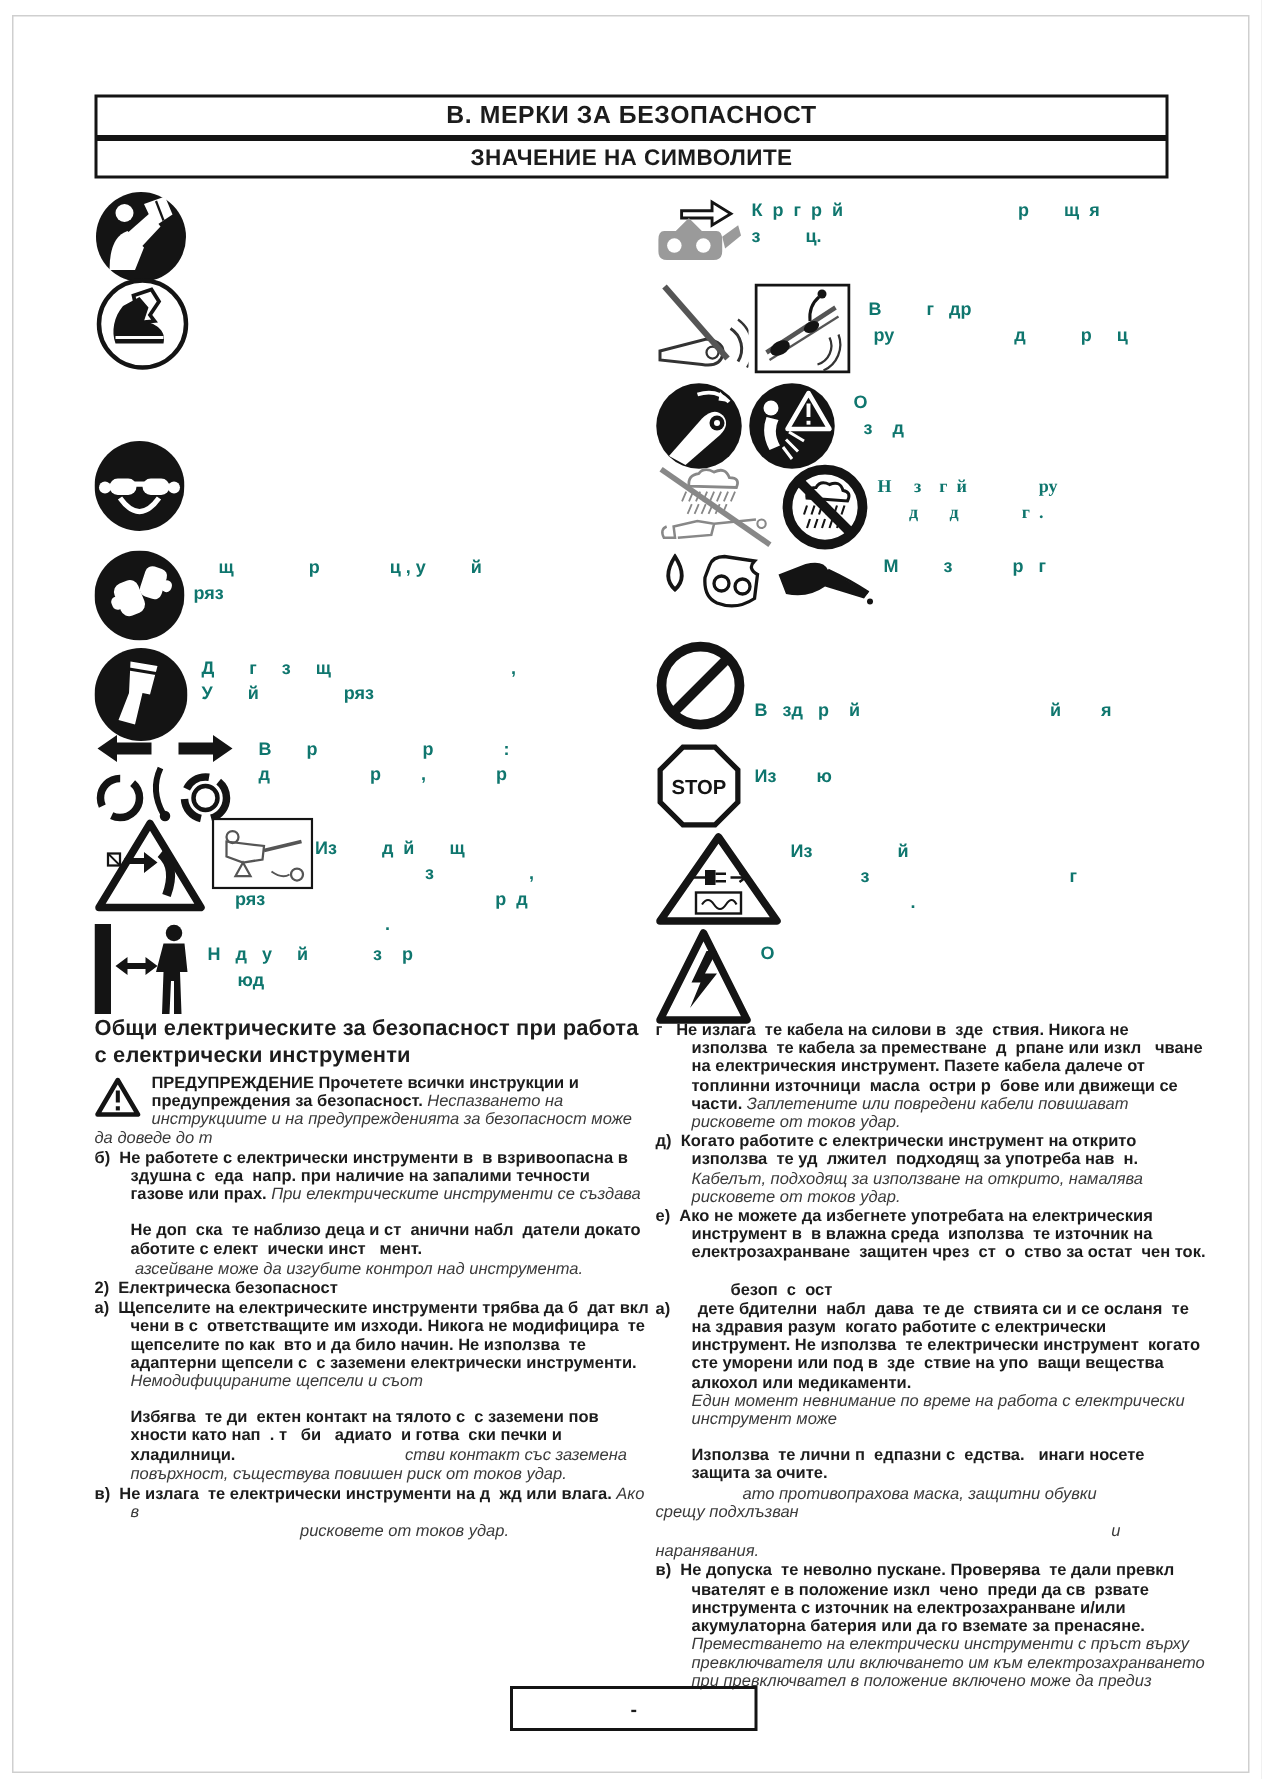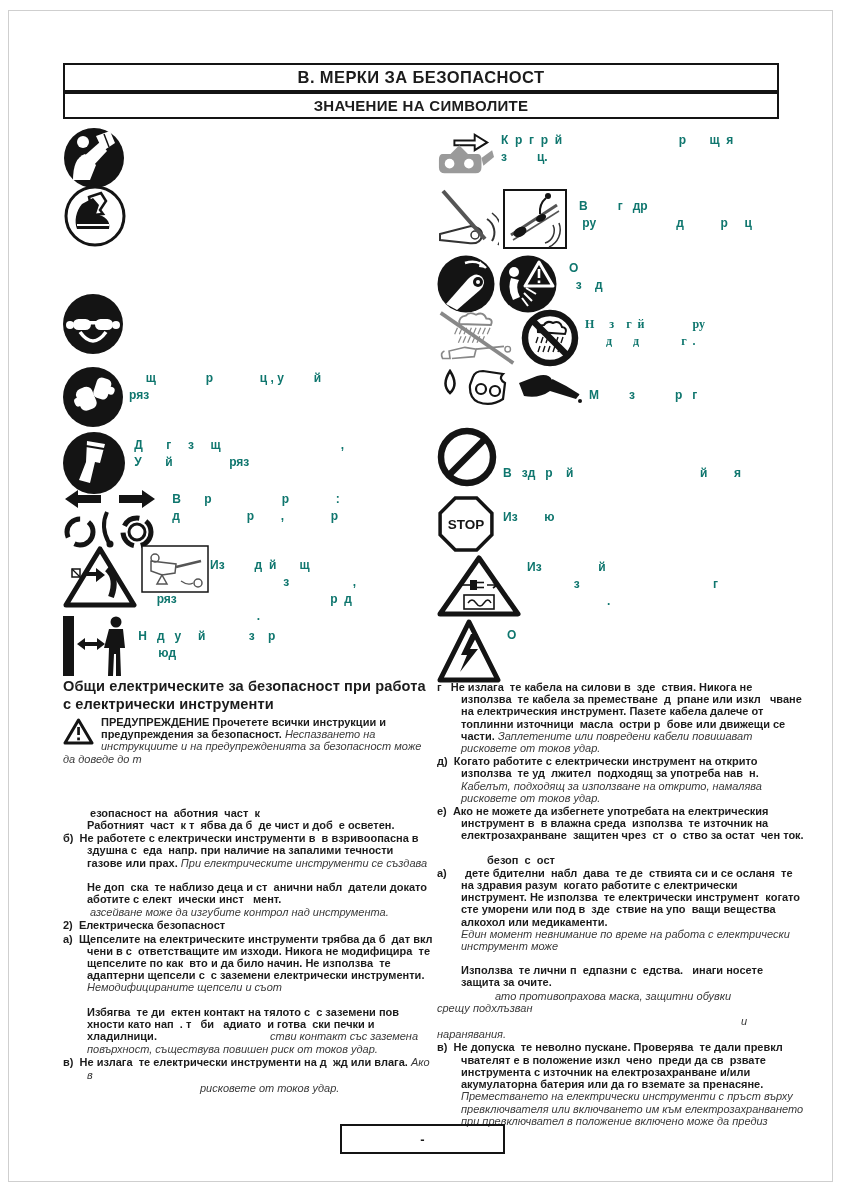--- a/index.html
+++ b/index.html
@@ -251,21 +251,21 @@
               <path d="M6,8 Q8,2 16,2 L36,5 Q31,10 38,14 L36,30 Q24,38 11,33 Q2,29 3,16 Z" fill="#fff" stroke="#141414" stroke-width="2.2"></path>
               <circle cx="14" cy="20" r="5" fill="none" stroke="#141414" stroke-width="2.2"></circle>
               <circle cx="28" cy="22" r="5" fill="none" stroke="#141414" stroke-width="2.2"></circle>
             </svg></span>
           <span class="icon"><svg width="66" height="36" viewBox="0 0 66 36">
               <path d="M2,14 L20,7 Q32,4 35,11 L62,26 59,30 33,22 Q22,30 7,27 Z" fill="#141414"></path>
               <path d="M35,11 Q50,18 62,26" stroke="#141414" stroke-width="2" fill="none"></path>
               <circle cx="63" cy="32" r="2" fill="#141414"></circle>
             </svg></span>
         </span>
-        <div class="sym-text" style="margin-top: 18px; text-align: center;">М         з            р   г</div>
+        <div class="sym-text" style=" text-align: center;">М         з            р   г</div>
       </div>
       <div class="sym-row" style="top: 300px;">
         <span class="sym-icons">
           <span class="icon"><svg width="60" height="60" viewBox="0 0 60 60">
               <circle cx="30" cy="30" r="26" fill="none" stroke="#141414" stroke-width="6.5"></circle>
               <line x1="12" y1="48" x2="48" y2="12" stroke="#141414" stroke-width="6.5"></line>
             </svg></span>
         </span>
         <div class="sym-text" style="margin-top: 38px;">В   зд   р    й                                      й        я</div>
       </div>
@@ -306,22 +306,20 @@
       </div>
     </div>
 
   <div class="tx" style="left:63px;top:678px;">
       <div class="heading">Общи електрическите за безопасност при работа с електрически инструменти</div>
       <p class=" warning"><span class="wicon"><svg width="31" height="27" viewBox="0 0 31 27">
             <polygon points="15.5,2 29,25 2,25" fill="#fff" stroke="#141414" stroke-width="3" stroke-linejoin="round"></polygon>
             <rect x="14.2" y="9" width="2.7" height="8" fill="#141414"></rect>
             <rect x="14.2" y="19.5" width="2.7" height="2.8" fill="#141414"></rect>
           </svg></span><span class="b">ПРЕДУПРЕЖДЕНИЕ Прочетете всички инструкции и предупреждения за безопасност.</span><span class="i"> Неспазването на инструкциите и на предупрежденията за безопасност може да доведе до т</span></p>
-      <p class="ind gapL"><span class="b"> езопасност на  аботния  част  к
-Работният  част  к т  ябва да б  де чист и доб  е осветен.</span></p>
       <p class="hang"><span class="b">б)  </span><span class="b">Не работете с електрически инструменти в  в взривоопасна в  здушна с  еда  напр. при наличие на запалими течности  газове или прах.</span><span class="i"> При електрическите инструменти се създава</span></p>
       <p class="ind gap"><span class="b">Не доп  ска  те наблизо деца и ст  анични набл  датели докато   аботите с елект  ически инст   мент.</span></p>
       <p class="ind"><span class="i"> азсейване може да изгубите контрол над инструмента.</span></p>
       <p class="hang"><span class="b">2)  </span><span class="b">Електрическа безопасност</span></p>
       <p class="hang"><span class="b">а)  </span><span class="b">Щепселите на електрическите инструменти трябва да б  дат вкл  чени в с  ответстващите им изходи. Никога не модифицира  те щепселите по как  вто и да било начин. Не използва  те адаптерни щепсели с  с заземени електрически инструменти.</span><span class="i"> Немодифицираните щепсели и съот</span></p>
       <p class="ind gap"><span class="b">Избягва  те ди  ектен контакт на тялото с  с заземени пов   хности като нап  . т   би   адиато  и готва  ски печки и хладилници.</span><span class="i">                                     стви контакт със заземена</span></p>
       <p class="ind"><span class="i">повърхност, съществува повишен риск от токов удар.</span></p>
       <p class="hang"><span class="b">в)  </span><span class="b">Не излага  те електрически инструменти на д  жд или влага.</span><span class="i"> Ако в</span></p>
       <p class="center"><span class="i">рисковете от токов удар.</span></p>
     </div>

